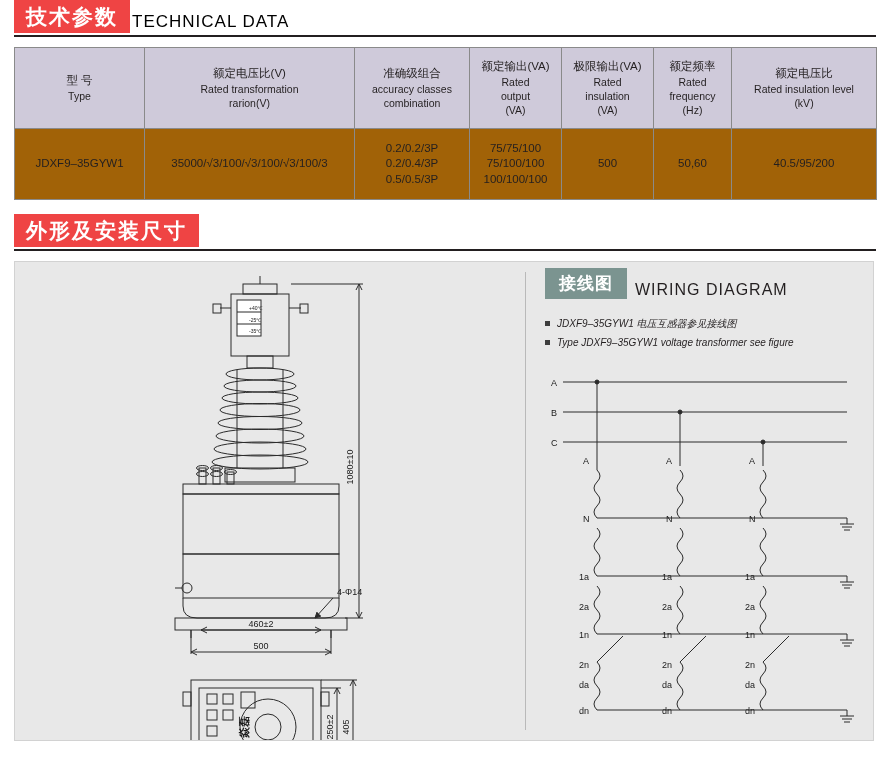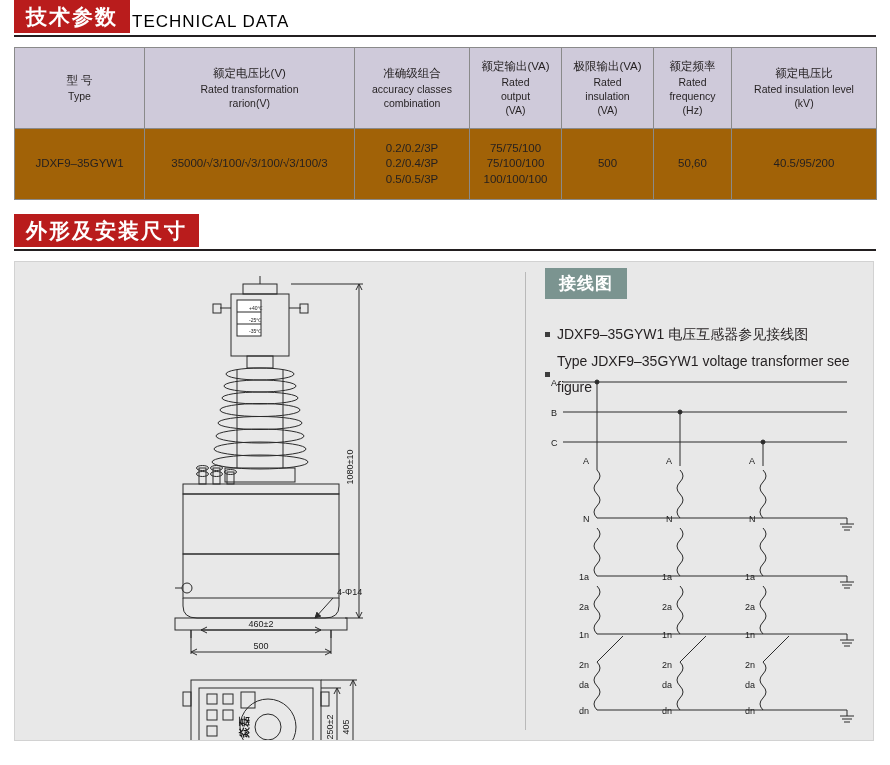--- a/index.html
+++ b/index.html
@@ -10,21 +10,21 @@
     color:#231f20;
     position:relative;
     overflow:hidden;
   }
   
   .sec-head{
     display:flex;align-items:flex-end;
     padding-left:14px;
   }
   .sec-head .cn{
-    background:#b91c1c;
+    background:#ef4444;
     color:#ffffff;
     font-weight:bold;
     font-size:21px;
     letter-spacing:2px;
     padding:5px 12px 5px 12px;
     line-height:1.1;
   }
   .sec-head .en{
     font-size:17px;
     color:#000000;
@@ -88,22 +88,22 @@
     display:flex;align-items:flex-end;
   }
   .wiring-head .cn{
     background:#7b9490;color:#fff;font-weight:bold;
     font-size:17px;letter-spacing:1px;padding:4px 14px;
   }
   .wiring-head .en{
     font-size:16px;margin-left:8px;letter-spacing:1px;
   }
   .wiring-notes{
-    position:absolute;left:530px;top:59px;width:330px;
-    font-size:14px;line-height:1.9;
+    position:absolute;left:530px;top:52px;width:330px;
+    font-size:10px;line-height:1.9;font-style:italic;
   }
   .wiring-notes .note{display:flex;align-items:center;}
   .wiring-notes .bullet{
     width:5px;height:5px;background:#3d3d3d;
     display:inline-block;margin-right:7px;flex:none;
   }
   svg{display:block;}
   .d-txt{font-family:"Liberation Sans",sans-serif;font-size:9px;fill:#1a1a1a;}
 </style>
 </head>
@@ -312,20 +312,21 @@
     <text class="d-txt" x="318" y="465" transform="rotate(-90 318 465)" text-anchor="middle">250±2</text>
     <text class="d-txt" x="334" y="465" transform="rotate(-90 334 465)" text-anchor="middle">405</text>
     <text class="d-txt" style="font-size:5px" x="234" y="48" text-anchor="start">+40℃</text>
     <text class="d-txt" style="font-size:5px" x="234" y="60" text-anchor="start">-25℃</text>
     <text class="d-txt" style="font-size:5px" x="234" y="71" text-anchor="start">-35℃</text>
     <text class="d-txt" style="font-size:11px;font-weight:bold" x="233" y="465" transform="rotate(-90 233 465)" text-anchor="middle">焱磊</text>
   </svg>
 
   <div class="wiring-head">
     <div class="cn">接线图</div>
+    <div class="en">WIRING  DIAGRAM</div>
   </div>
 
   <div class="wiring-notes">
     <div class="note">
       <span class="bullet"></span>
       <span>JDXF9–35GYW1 电压互感器参见接线图</span>
     </div>
     <div class="note">
       <span class="bullet"></span>
       <span>Type JDXF9–35GYW1 voltage transformer see figure</span>

